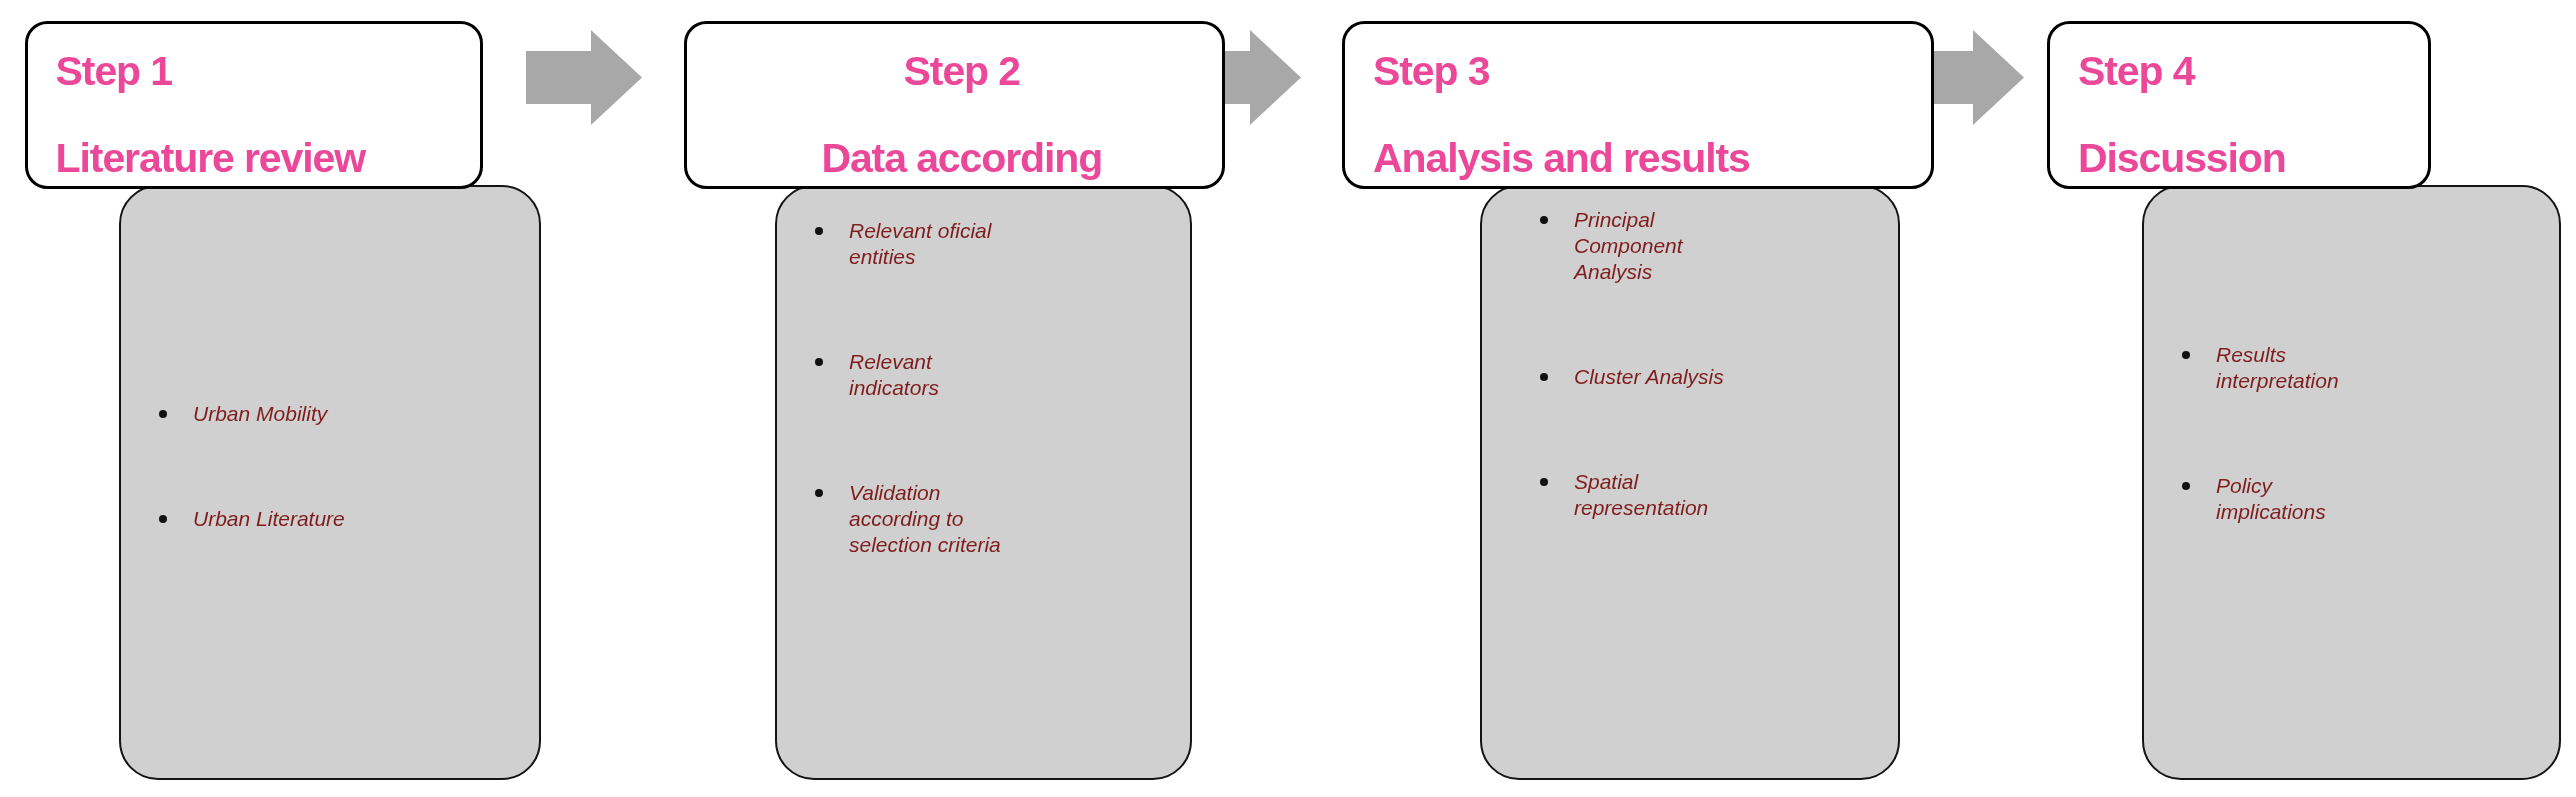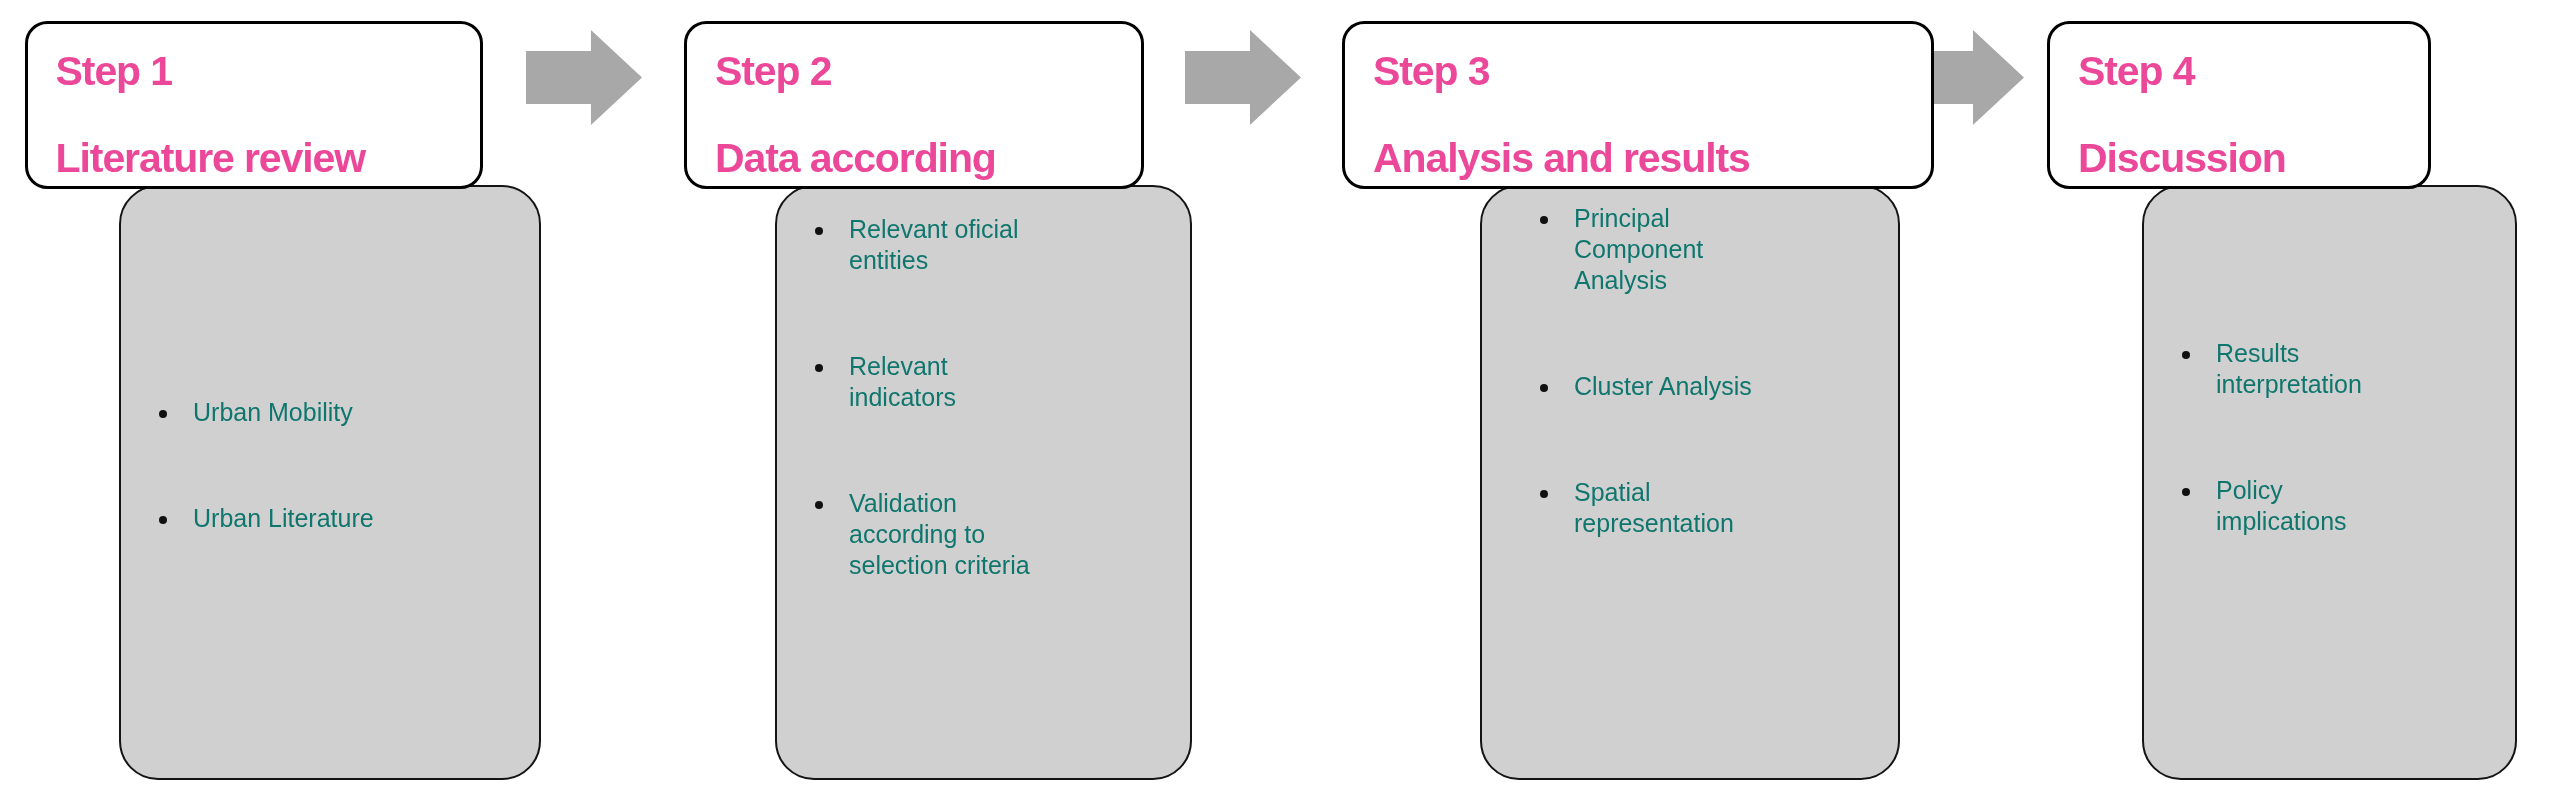--- a/index.html
+++ b/index.html
@@ -33,57 +33,58 @@
   .step-card .step-title,
   .step-card .step-subtitle {
     font-size: 41px;
     font-weight: bold;
     color: #ec4899;
     letter-spacing: -1.1px;
     line-height: 1.1;
     white-space: nowrap;
   }
   #card-1 { left: 24.6px;   width: 458px; }
-  #card-2 { left: 684px;  width: 460px; }
+  #card-2 { left: 684px;  width: 541px; align-items: center; }
   #card-3 { left: 1342px; width: 592px; }
   #card-4 { left: 2047px; width: 384px; }
 
   
   .detail-panel {
     position: absolute;
     top: 185px;
     height: 595px;
     background: #d0d0d0;
     border: 2.2px solid #141414;
     border-radius: 39px;
     box-sizing: border-box;
     z-index: 1;
   }
   #panel-1 { left: 119px;  width: 422px; }
   #panel-2 { left: 775px; width: 417px; }
   #panel-3 { left: 1480px; width: 420px; }
-  #panel-4 { left: 2142px; width: 375px; }
+  #panel-4 { left: 2142px; width: 419px; }
 
   .bullet-list {
     margin: 0;
     padding: 0 22.4px 0 60px;
     list-style: disc;
   }
   #panel-1 .bullet-list { padding-top: 210px; }
   #panel-2 .bullet-list { padding-top: 27px;  }
   #panel-3 .bullet-list { padding-top: 16px; margin-left: 20px;  }
   #panel-4 .bullet-list { padding-top: 151px; }
 
   .bullet-list li {
-    font-size: 25px;
+    font-size: 21px;
     line-height: 1.24;
-    color: #0f766e;
+    color: #7f1d1d;
     padding-left: 12px;
     margin-bottom: 75px;
     white-space: pre-line;
+    font-style: italic;
   }
   .bullet-list li::marker {
     color: #111111;
     font-size: 25px;
   }
 
   
   .flow-arrow {
     position: absolute;
     top: 30px;

